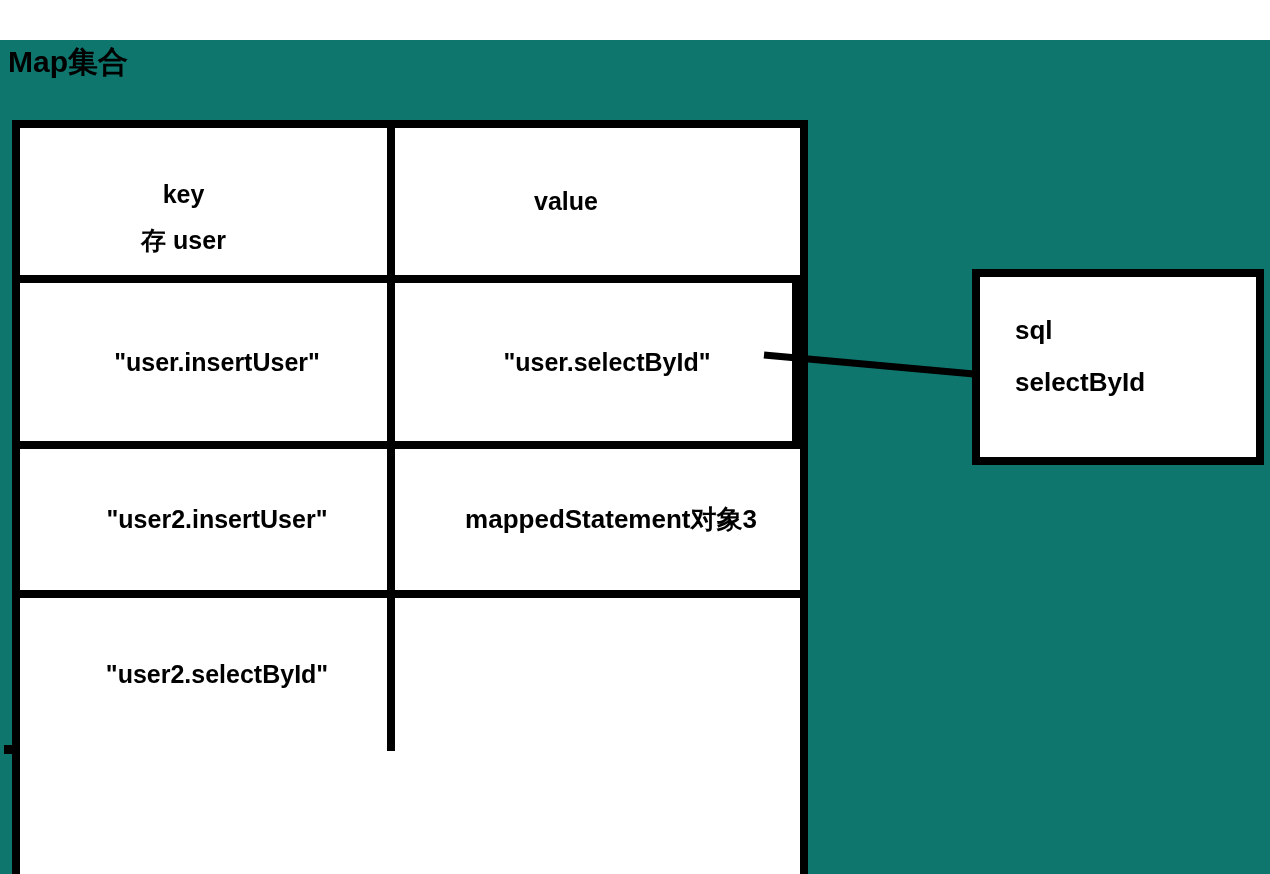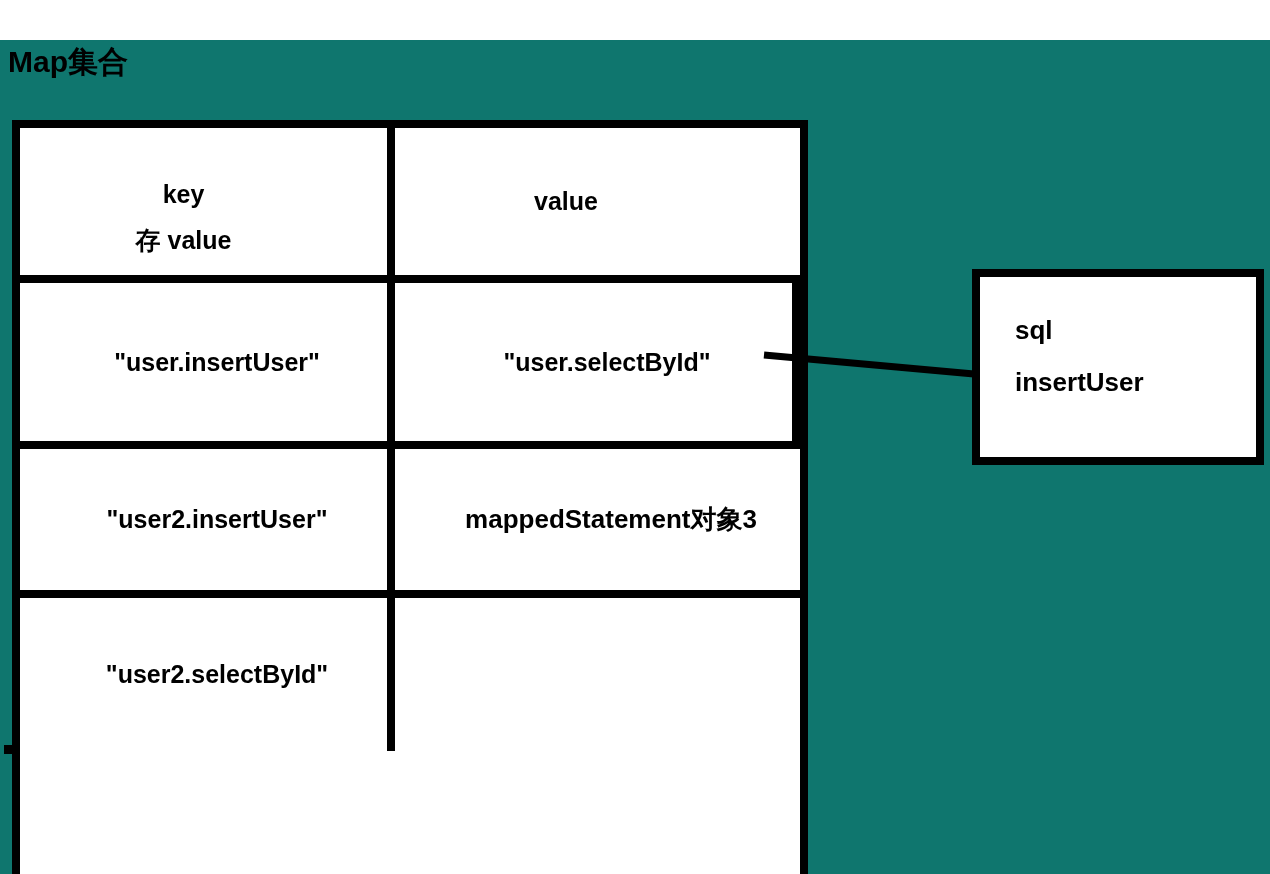--- a/index.html
+++ b/index.html
@@ -89,39 +89,39 @@
 <body>
 
 <div class="canvas">
 
   <div class="page-title">Map集合</div>
 
   <div class="map-table">
 
     <div class="cell col-key row-border header-key">
       <span>key</span>
-      <span>存 value</span>
+      <span>存 user</span>
     </div>
     <div class="cell row-border header-value">value</div>
 
     <div class="cell col-key row-border">"user.insertUser"</div>
 
     <div class="cell col-key row-border">"user.selectById"</div>
 
     <div class="cell col-key row-border">"user2.insertUser"</div>
     <div class="cell row-border value-cell">mappedStatement对象3</div>
 
     <div class="cell col-key">"user2.selectById"</div>
 
   </div>
 
   <svg class="connector-svg" viewBox="0 0 1270 874" aria-hidden="true">
     <line x1="764" y1="315" x2="974" y2="334" stroke="#000000" stroke-width="7"></line>
   </svg>
 
   <div class="side-box">
     <div>sql</div>
-    <div>insertUser</div>
+    <div>selectById</div>
   </div>
 
   <div class="stray-mark"></div>
 
 </div>
 
 </body></html>

